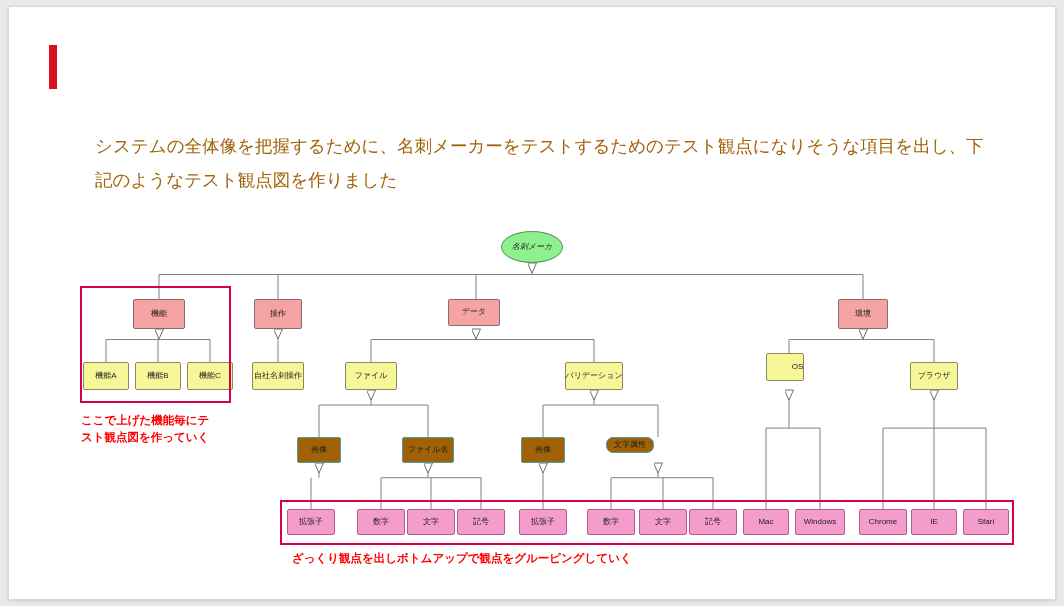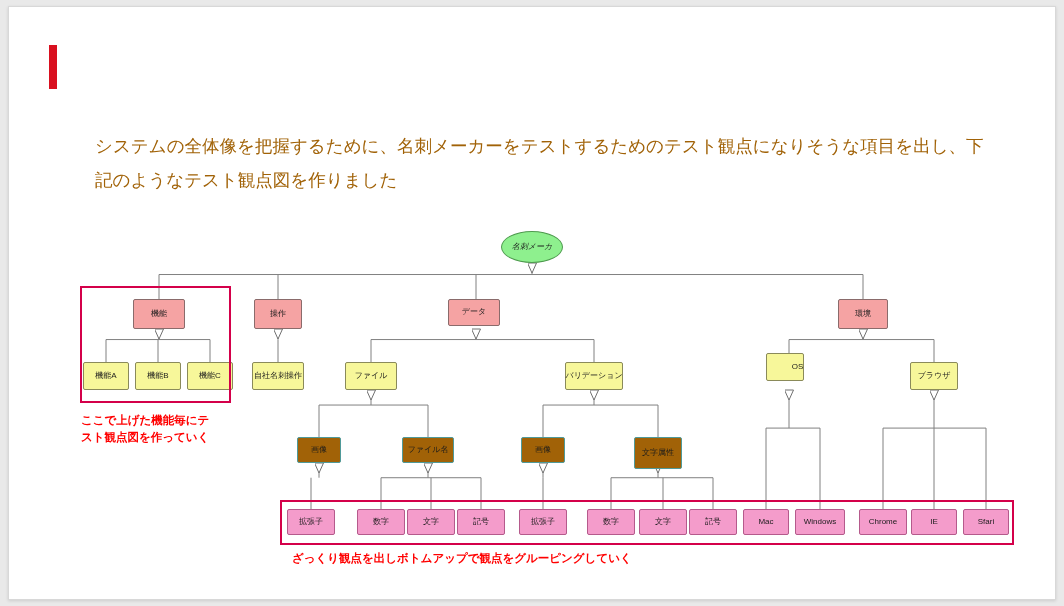--- a/index.html
+++ b/index.html
@@ -166,21 +166,21 @@
       </div>
       <div class="node lvl3" style="left: 288px; top: 430px; width: 44px; height: 26px;">
         <span>画像</span>
       </div>
       <div class="node lvl3" style="left: 393px; top: 430px; width: 52px; height: 26px;">
         <span>ファイル名</span>
       </div>
       <div class="node lvl3" style="left: 512px; top: 430px; width: 44px; height: 26px;">
         <span>画像</span>
       </div>
-      <div class="node lvl3" style="left: 625px; top: 430px; width: 48px; height: 32px;">
+      <div class="node lvl3" style="left: 597px; top: 430px; width: 48px; height: 16px; border-radius: 7px;">
         <span>文字属性</span>
       </div>
       <div class="node leaf" style="left: 278px; top: 502px; width: 48px; height: 26px;">
         <span>拡張子</span>
       </div>
       <div class="node leaf" style="left: 348px; top: 502px; width: 48px; height: 26px;">
         <span>数字</span>
       </div>
       <div class="node leaf" style="left: 398px; top: 502px; width: 48px; height: 26px;">
         <span>文字</span>

